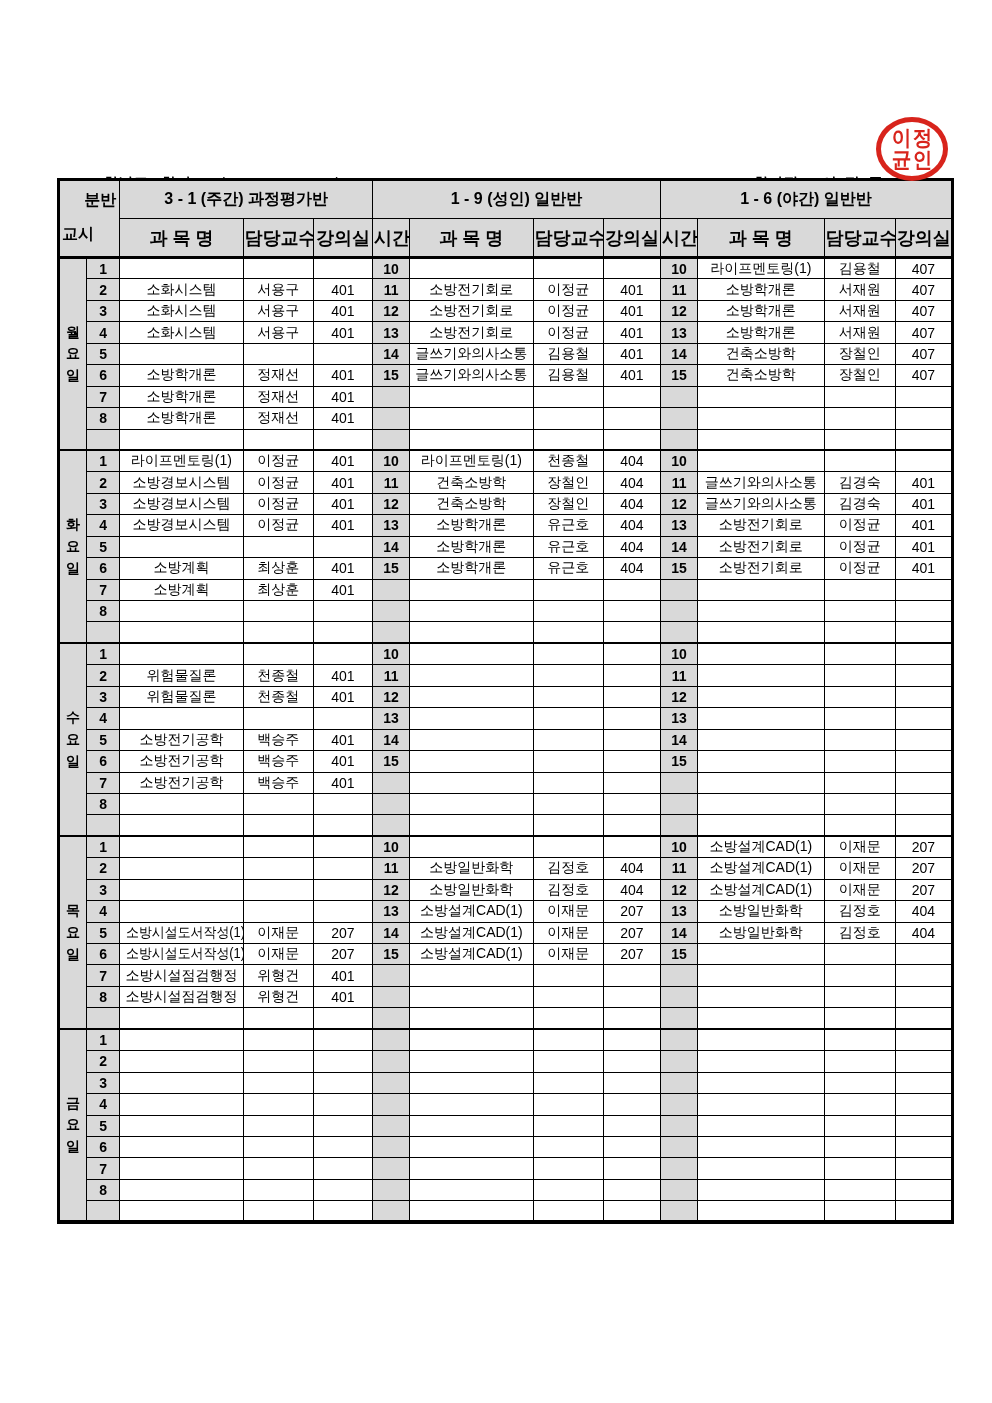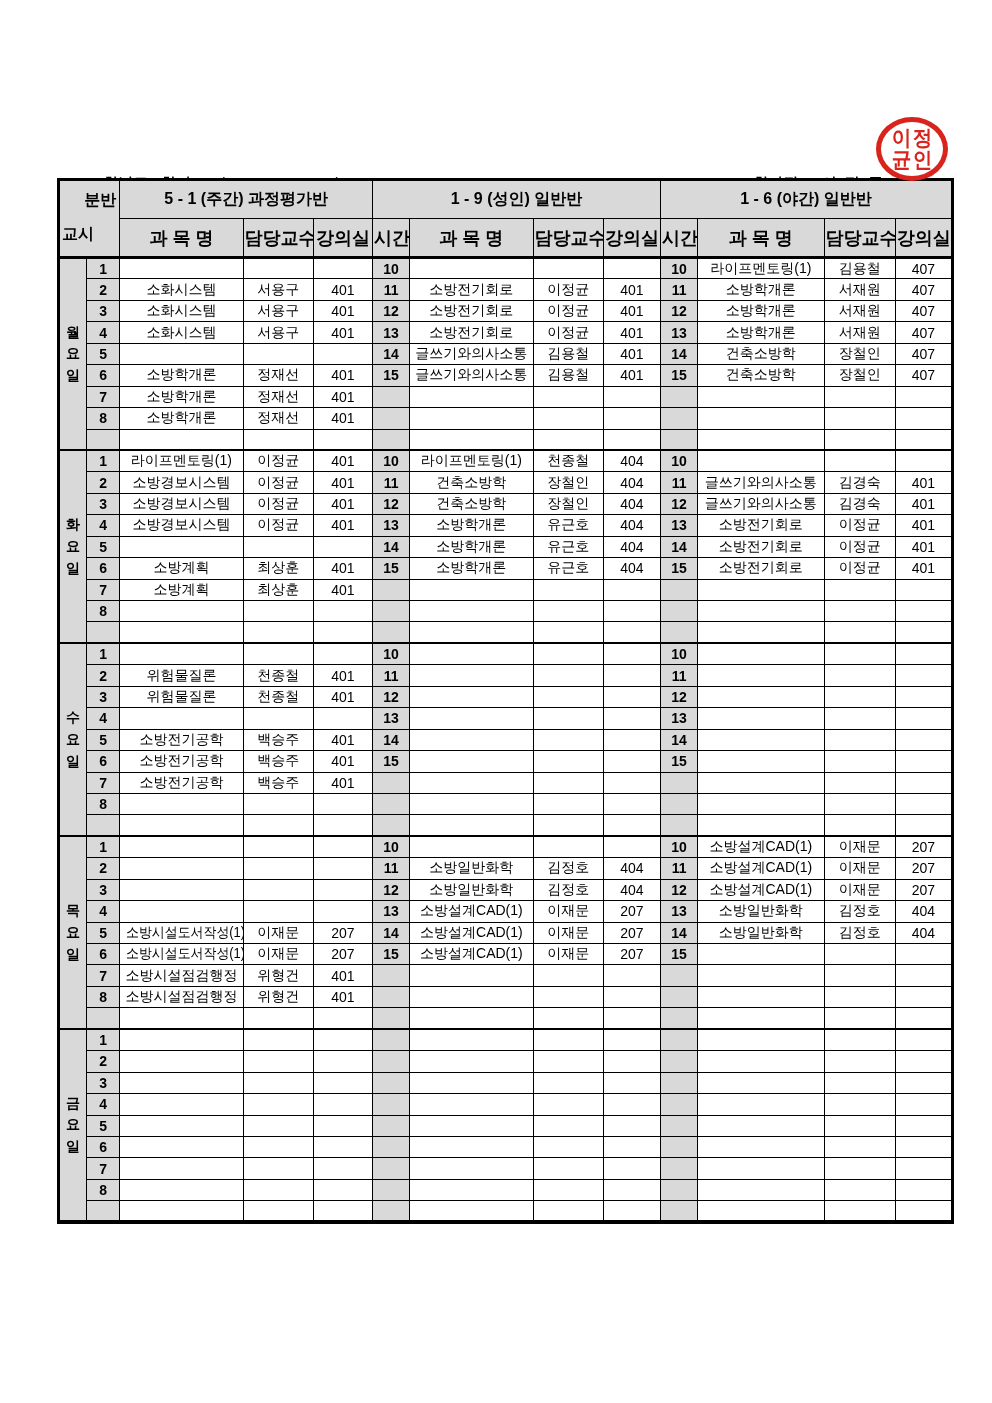--- a/index.html
+++ b/index.html
@@ -152,21 +152,21 @@
         <col style="width:126px">
         <col style="width:71px">
         <col style="width:57px">
     </colgroup>
     <thead>
       <tr>
         <th class="corner" colspan="2" rowspan="2">
           <span class="c-top">분반</span>
           <span class="c-bottom">교시</span>
         </th>
-        <th colspan="3">5 - 1 (주간) 과정평가반</th>
+        <th colspan="3">3 - 1 (주간) 과정평가반</th>
         <th colspan="4">1 - 9 (성인) 일반반</th>
         <th colspan="4">1 - 6 (야간) 일반반</th>
       </tr>
       <tr class="sub">
         <th>과 목 명</th>
         <th>담당교수</th>
         <th>강의실</th>
         <th>시간</th>
         <th>과 목 명</th>
         <th>담당교수</th>

